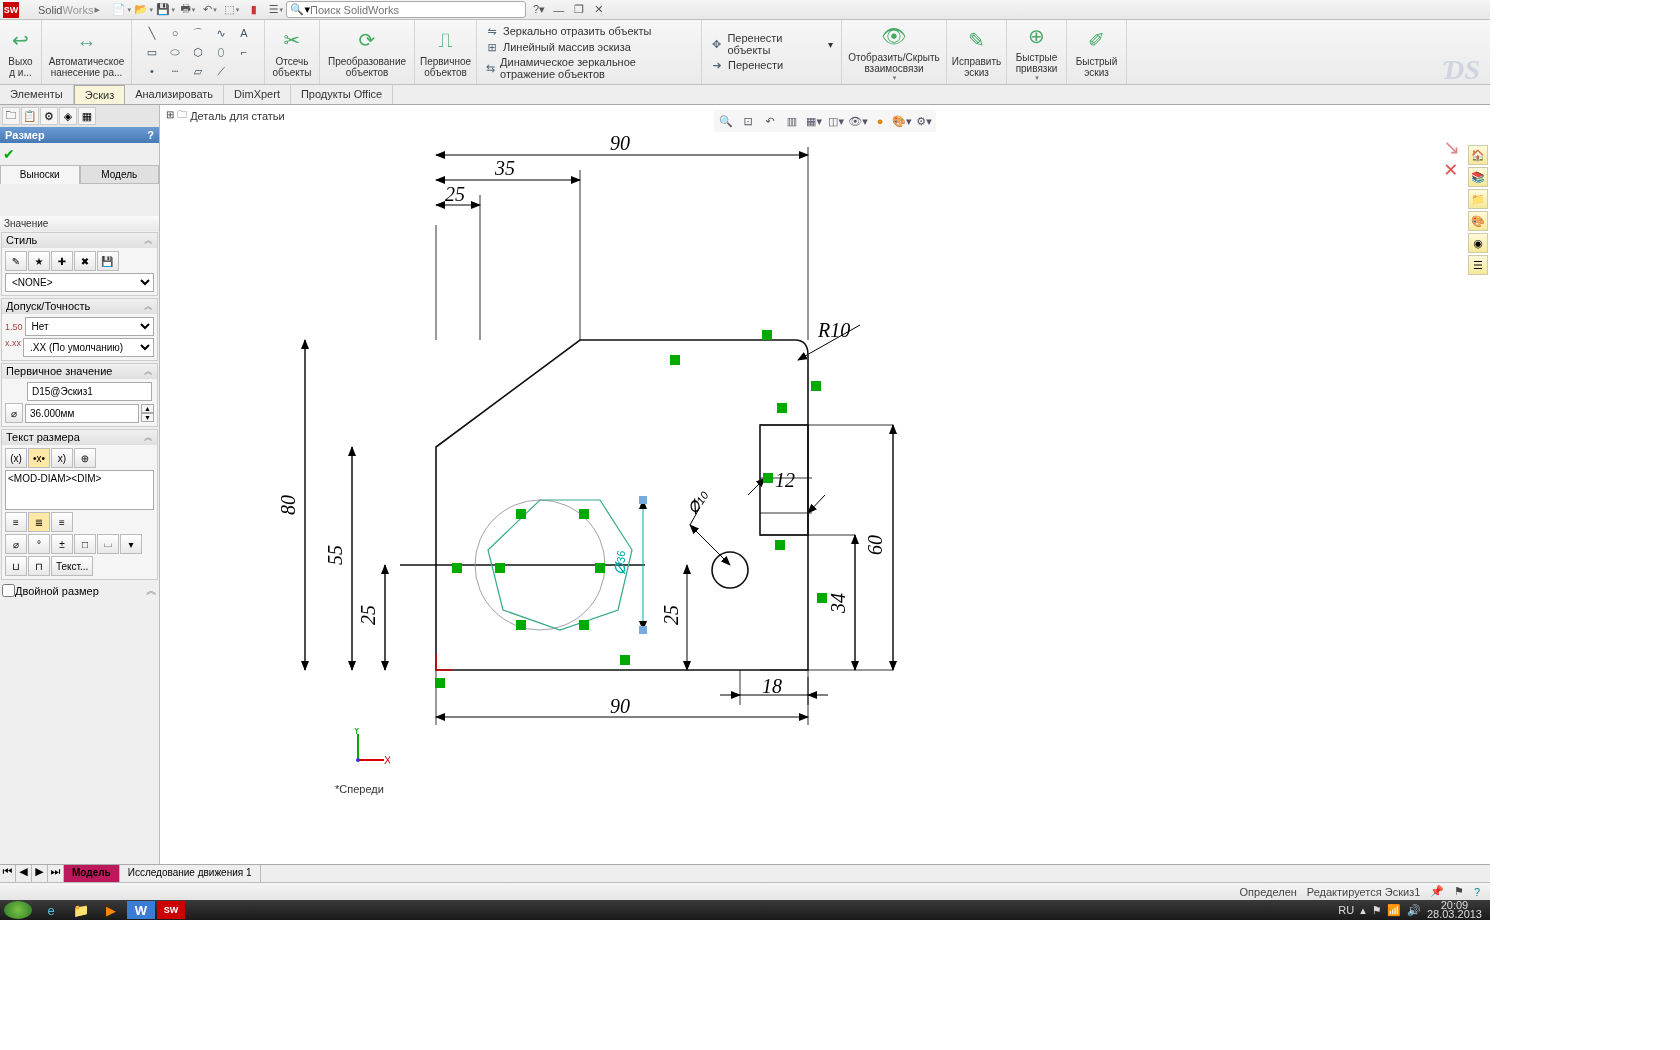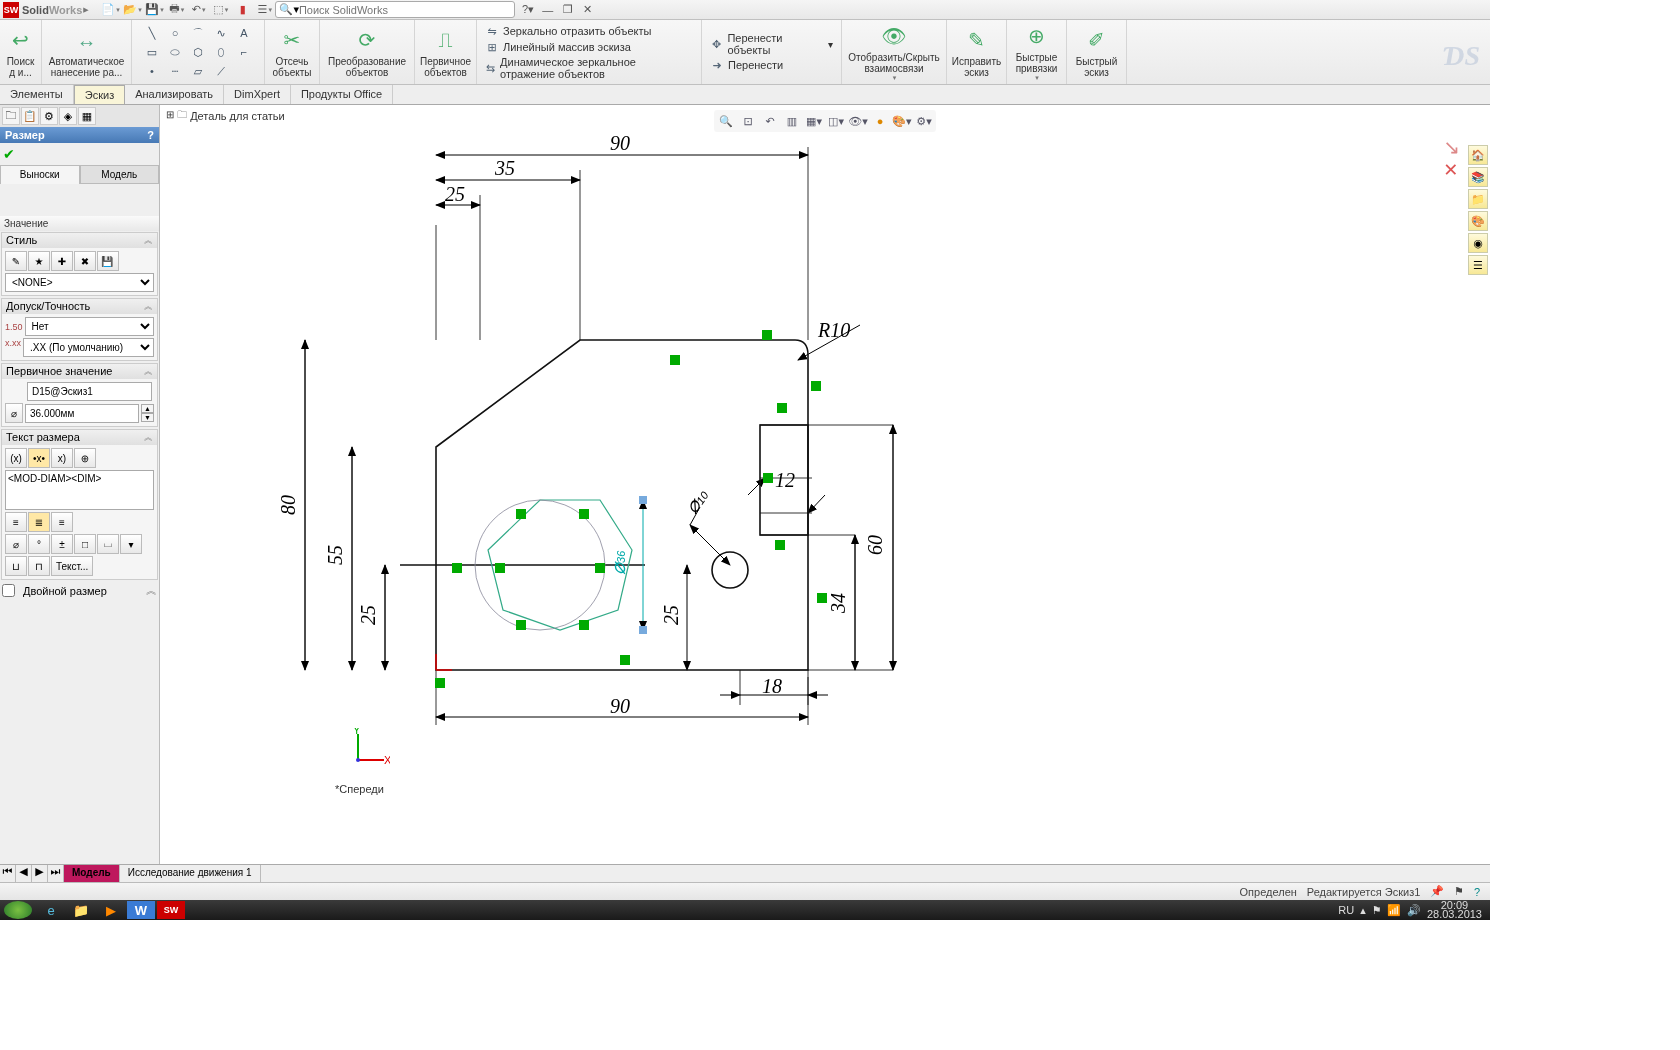--- a/index.html
+++ b/index.html
@@ -1,38 +1,38 @@
 <!DOCTYPE html>
 <html><head>
 <meta charset="utf-8">
 <style>
 *{margin:0;padding:0;box-sizing:border-box;font-family:Tahoma,Arial,sans-serif;font-size:11px;}
 body{background:#ffffff;width:1490px;height:920px;overflow:hidden;position:relative;}
 .titlebar{height:20px;background:linear-gradient(#f5f5f5,#e8e8e8);display:flex;align-items:center;border-bottom:1px solid #c0c0c0;}
 .logo{width:16px;height:16px;background:#cc0000;color:#fff;font-weight:bold;font-size:9px;display:flex;align-items:center;justify-content:center;margin:0 3px;}
-.brand{font-weight:bold;color:#555;}
+.brand{font-weight:normal;color:#555;margin-left:16px;}
 .brand .s{color:#999;}
 .qat{display:flex;align-items:center;margin-left:12px;gap:2px;}
 .qat-btn{width:20px;height:18px;display:flex;align-items:center;justify-content:center;color:#555;border-radius:2px;}
 .drop{font-size:7px;color:#777;margin-left:1px;}
 .title-text{flex:1;text-align:center;color:#555;}
 .search{width:240px;height:17px;border:1px solid #aaa;border-radius:3px;background:#fff;display:flex;align-items:center;padding:0 4px;}
 .search input{border:none;outline:none;flex:1;font-size:11px;color:#888;}
 .winbtns{display:flex;gap:2px;margin:0 4px;}
 .winbtn{width:18px;height:16px;display:flex;align-items:center;justify-content:center;color:#555;}
 .ribbon{height:65px;background:linear-gradient(#f7f7f7,#eaeaea);border-bottom:1px solid #c0c0c0;display:flex;align-items:stretch;}
 .rgroup{display:flex;flex-direction:column;align-items:center;justify-content:center;border-right:1px solid #d5d5d5;padding:2px 6px;position:relative;}
 .rgroup .icon-large{width:28px;height:28px;display:flex;align-items:center;justify-content:center;font-size:20px;color:#4a6;}
 .rgroup .label{font-size:10px;color:#333;text-align:center;line-height:11px;margin-top:2px;white-space:nowrap;}
 .rgrid{display:grid;grid-template-columns:repeat(5,22px);grid-template-rows:repeat(3,18px);gap:1px;padding:3px;}
 .rgrid .cell{display:flex;align-items:center;justify-content:center;color:#456;}
 .rlist{display:flex;flex-direction:column;gap:2px;padding:2px;}
 .rlist-item{display:flex;align-items:center;gap:4px;font-size:10px;color:#333;}
 .rlist-item .ico{width:14px;height:14px;display:flex;align-items:center;justify-content:center;color:#567;}
-.ds-watermark{position:absolute;right:10px;top:40px;font-size:28px;font-style:italic;color:rgba(150,170,200,.35);font-family:serif;font-weight:bold;}
+.ds-watermark{position:absolute;right:10px;top:54px;font-size:28px;font-style:italic;color:rgba(150,170,200,.35);font-family:serif;font-weight:bold;}
 .tabs{height:20px;background:#eee;display:flex;border-bottom:1px solid #a9a9a9;}
 .tab{padding:3px 10px;color:#333;border-right:1px solid #ccc;}
 .tab.active{background:#f9f5d8;border:1px solid #aaa;border-bottom:none;}
 .main{display:flex;height:calc(100% - 125px);}
 .panel{width:160px;background:#efefef;border-right:1px solid #bbb;display:flex;flex-direction:column;overflow:hidden;}
 .panel-tb{display:flex;gap:1px;padding:2px;background:#e5e5e5;}
 .tb-ico{width:18px;height:18px;background:#f5f5f5;border:1px solid #ccc;display:flex;align-items:center;justify-content:center;font-size:11px;}
 .panel-hdr{background:linear-gradient(#6b9bd4,#4779b5);color:#fff;padding:2px 5px;font-weight:bold;display:flex;justify-content:space-between;}
 .panel-ok{padding:3px;}
 .panel-subtabs{display:flex;}
@@ -41,21 +41,21 @@
 .panel-title{background:linear-gradient(#fafafa,#e8e8e8);padding:2px 4px;font-size:10px;color:#333;margin-top:32px;}
 .section{border:1px solid #ccc;margin:1px;background:#f5f5f5;}
 .section-hdr{background:linear-gradient(#f0f0f0,#e0e0e0);padding:1px 4px;display:flex;justify-content:space-between;font-size:10px;}
 .section-hdr .arrow{color:#888;font-size:9px;}
 .section-body{padding:3px;display:flex;flex-direction:column;gap:2px;}
 .btn-row{display:flex;gap:1px;}
 .small-btn{width:22px;height:20px;border:1px solid #bbb;background:linear-gradient(#fff,#e8e8e8);display:flex;align-items:center;justify-content:center;font-size:10px;}
 select,input.field{width:100%;height:19px;border:1px solid #aaa;font-size:10px;padding:0 2px;background:#fff;}
 input.field{padding-left:4px;}
 textarea.field{width:100%;height:40px;border:1px solid #aaa;font-size:10px;padding:2px;resize:none;}
-.checkbox-row{display:flex;align-items:center;gap:8px;padding:2px;font-size:10px;}
+.checkbox-row{display:flex;align-items:center;gap:0;padding:2px;font-size:10px;}
 .canvas{flex:1;background:#fff;position:relative;}
 .doc-tab{position:absolute;left:0;top:0;font-size:10px;padding:2px 6px;display:flex;align-items:center;gap:3px;color:#333;}
 .view-tb{position:absolute;left:50%;top:5px;transform:translateX(-50%);display:flex;gap:2px;background:rgba(245,245,245,.9);padding:2px;border-radius:3px;}
 .view-btn{width:20px;height:18px;display:flex;align-items:center;justify-content:center;color:#556;}
 .side-tb{position:absolute;right:2px;top:40px;display:flex;flex-direction:column;gap:2px;}
 .side-btn{width:20px;height:20px;background:linear-gradient(#fefadc,#f7e896);border:1px solid #cca;display:flex;align-items:center;justify-content:center;font-size:11px;}
 .sketch svg{position:absolute;left:40px;top:10px;}
 .dim-text{font-family:'Times New Roman',serif;font-style:italic;font-size:20px;fill:#000;}
 .dim-text.sel{fill:#0aa;}
 .axis-triad{position:absolute;left:190px;bottom:130px;}
@@ -99,21 +99,21 @@
     <div class="winbtn">?▾</div>
     <div class="winbtn">—</div>
     <div class="winbtn">❐</div>
     <div class="winbtn">✕</div>
   </div>
 </div>
 
 <div class="ribbon">
   <div class="rgroup" style="width:42px">
     <div class="icon-large">↩</div>
-    <div class="label" style="white-space:pre-line">Поиск
+    <div class="label" style="white-space:pre-line">Выхо
 д и...</div>
   </div>
   <div class="rgroup" style="width:90px">
     <div class="icon-large" style="color:#5a8">↔</div>
     <div class="label" style="white-space:pre-line">Автоматическое
 нанесение ра...</div>
   </div>
   <div class="rgroup">
     <div class="rgrid">
       <div class="cell">╲</div>

